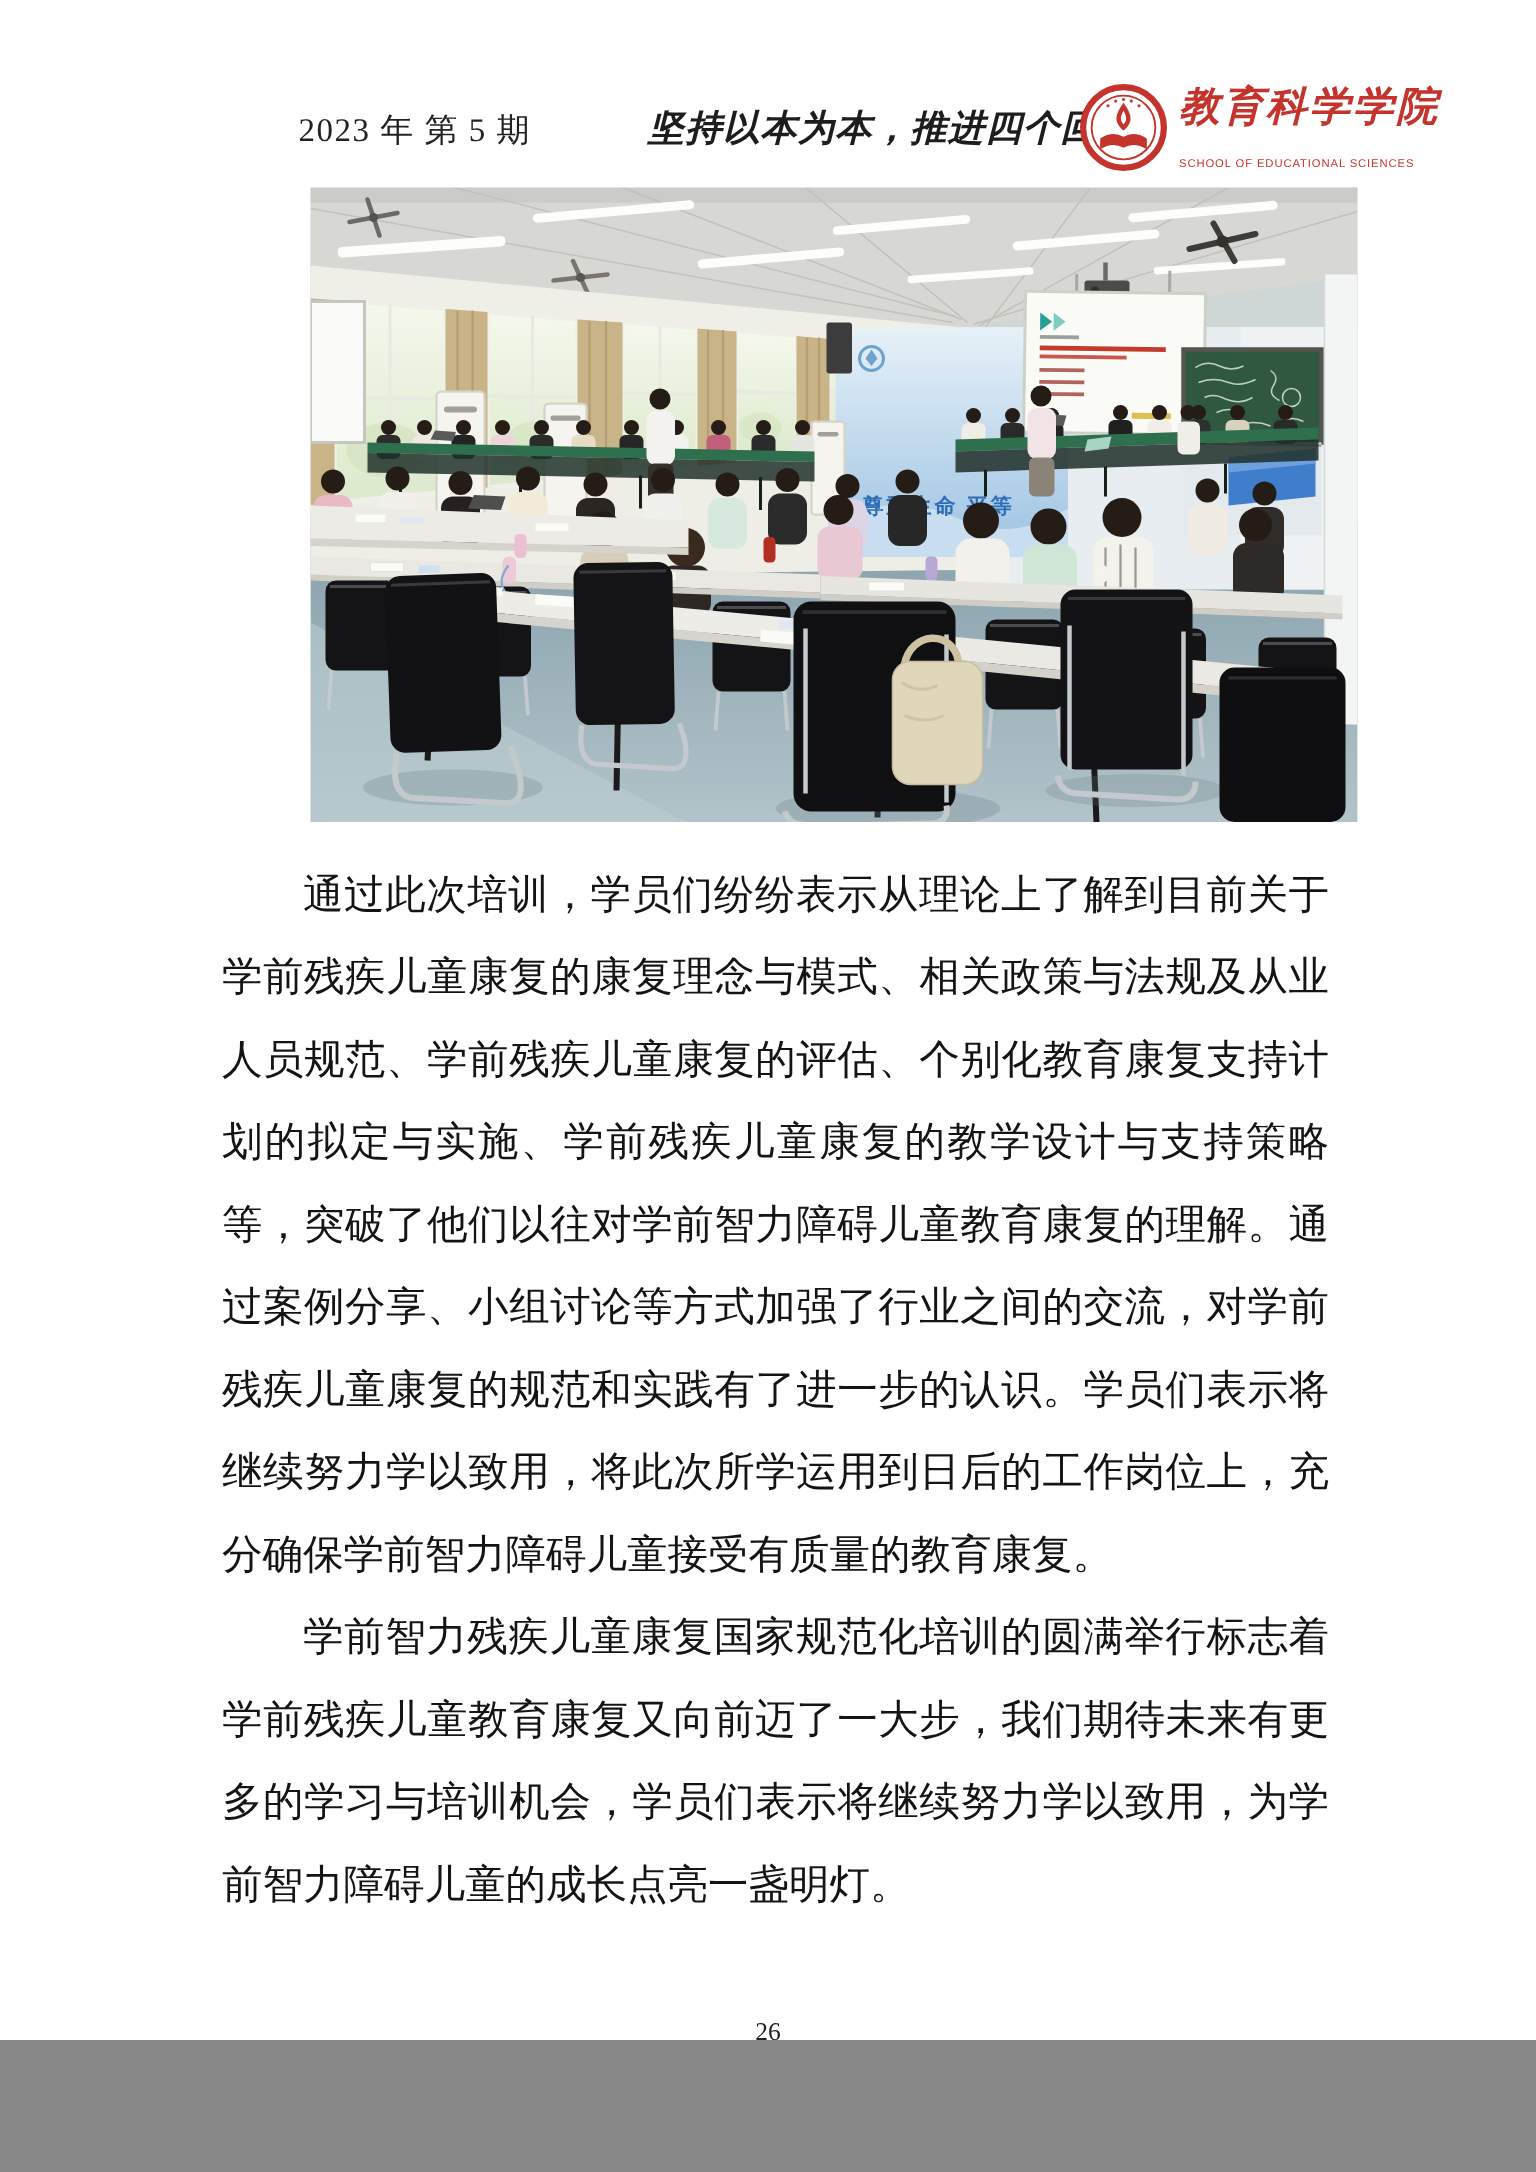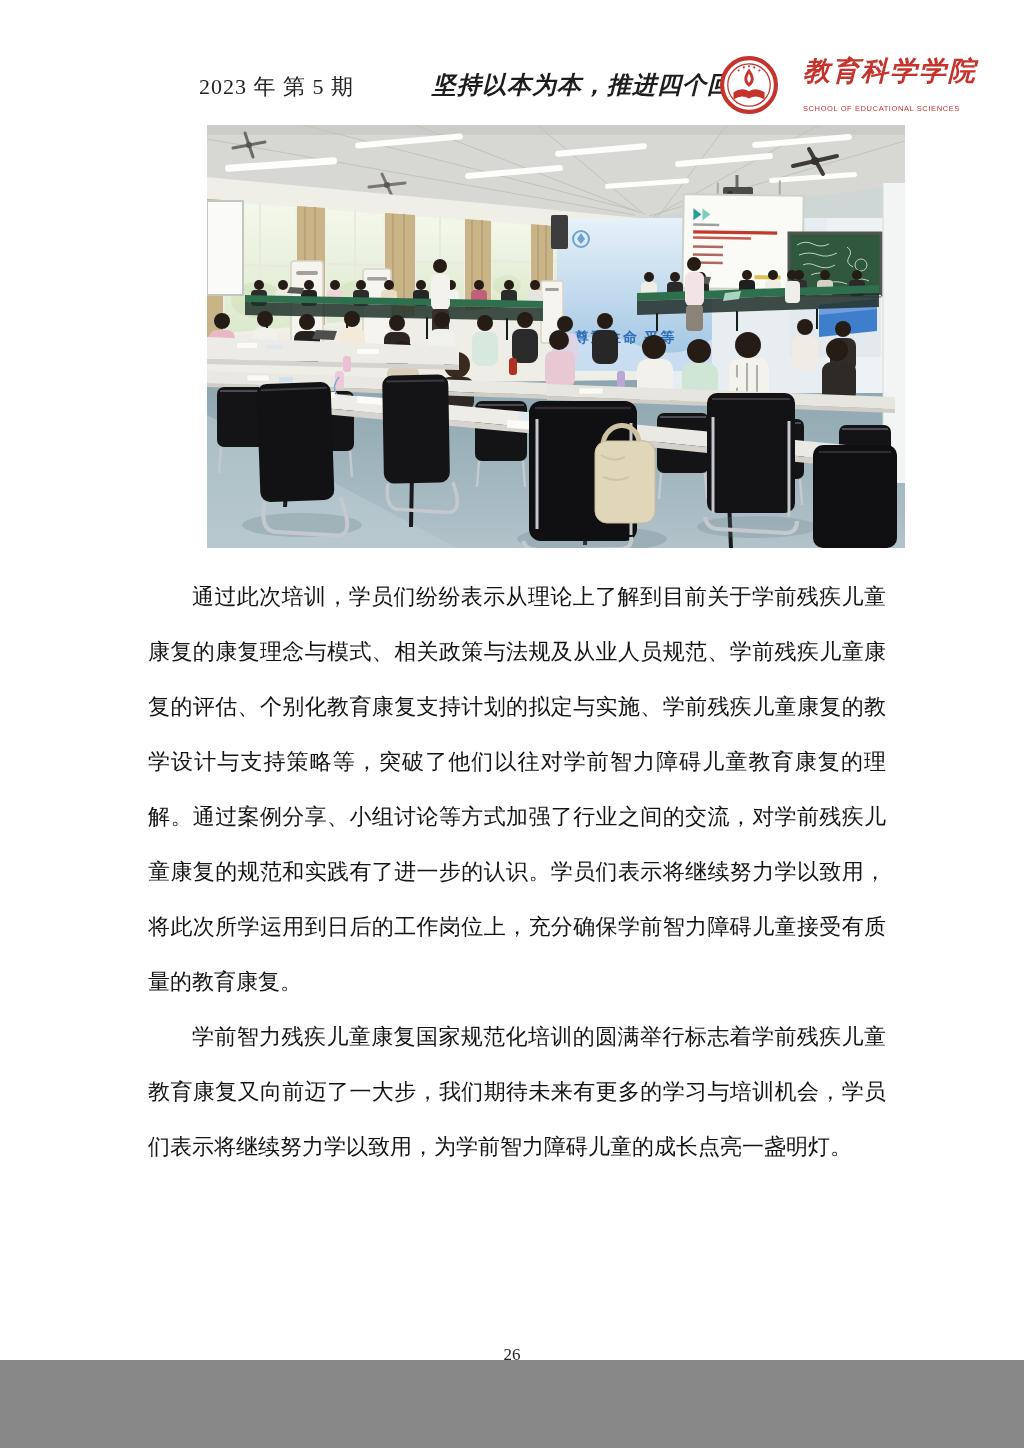--- a/index.html
+++ b/index.html
@@ -18,21 +18,21 @@
     font-size:22px;letter-spacing:1px;color:#222;
     white-space:nowrap;
   }
   .hdr-slogan{
     position:absolute;left:432px;top:69px;
     font-size:24px;font-style:italic;font-weight:bold;
     color:#1d1d1d;letter-spacing:1px;white-space:nowrap;
   }
   .hdr-logo{
     position:absolute;left:720px;top:56px;
-    display:flex;align-items:center;gap:25px;
+    display:flex;align-items:center;gap:8px;
   }
   .logo-texts{display:flex;flex-direction:column;line-height:1;}
   .logo-cn{
     font-size:27px;font-weight:bold;font-style:italic;
     color:#c5342c;letter-spacing:2px;white-space:nowrap;
   }
   .logo-en{
     font-size:7.5px;color:#c5342c;letter-spacing:0.6px;
     margin-top:20px;white-space:nowrap;
     font-family:"Liberation Sans","DejaVu Sans",sans-serif;
@@ -44,21 +44,21 @@
     background:#cfd6d6;
   }
   .photo svg{display:block;}
   
   .hair{fill:#251c16;}
   .shirt{fill:var(--shirt,#eee);}
   .chrome{stroke:#c4c9cd;fill:none;}
   
   .bodytext{
     position:absolute;left:148px;top:569px;width:738px;
-    font-size:22px;line-height:55px;text-align:justify;
+    font-size:27px;line-height:55px;text-align:justify;
     color:#141414;
   }
   .bodytext p{margin:0;text-indent:2em;}
   
   .pageno{
     position:absolute;left:0;top:1345px;width:100%;
     text-align:center;font-size:17px;color:#222;font-family:Liberation Serif, serif;
   }
 </style>
 </head>

